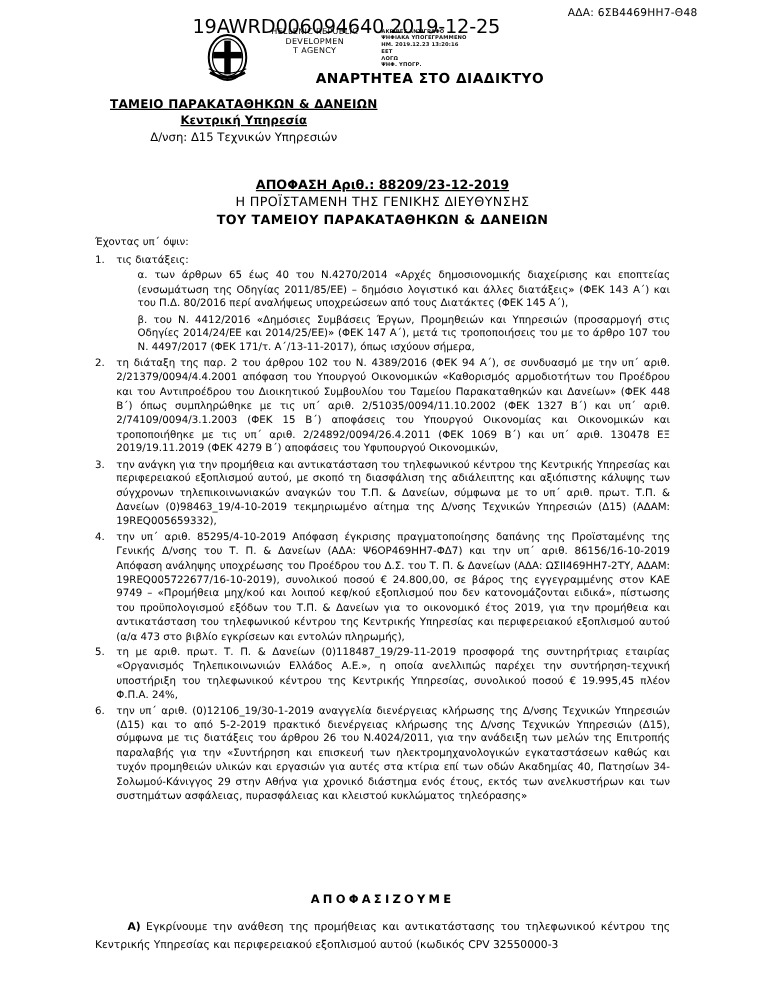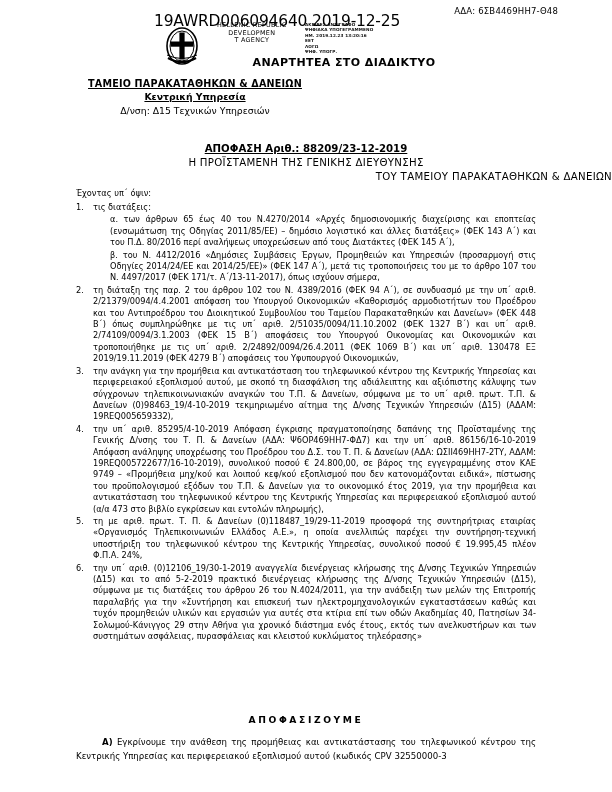--- a/index.html
+++ b/index.html
@@ -56,21 +56,21 @@
 
   .rh{position:absolute;top:78px;left:330px;width:258px;}
   .rh .city{font-size:9.3px;}
   .rh .subj{font-size:7.6px;line-height:10.5px;margin-top:5px;text-align:justify;}
   .rh .subj b{text-decoration:underline;}
 
   
   .dec{position:absolute;top:143px;left:0;width:612px;text-align:center;}
   .dec .t1{font-size:10.2px;font-weight:bold;text-decoration:underline;}
   .dec .t2{font-size:10.2px;font-weight:normal;letter-spacing:.3px;margin-top:3px;}
-  .dec .t3{font-size:10.2px;font-weight:normal;letter-spacing:.3px;margin-top:3px;text-align:right;}
+  .dec .t3{font-size:10.2px;font-weight:bold;letter-spacing:.3px;margin-top:3px;}
 
   
   .body{position:absolute;top:188px;left:76px;width:460px;}
   .having{font-size:8.2px;margin-bottom:4px;}
   ol.items{list-style:none;margin:0;padding:0;}
   ol.items > li{
     position:relative;padding-left:17px;
     font-size:8.2px;line-height:11.4px;text-align:justify;
     margin-bottom:1px;
   }

